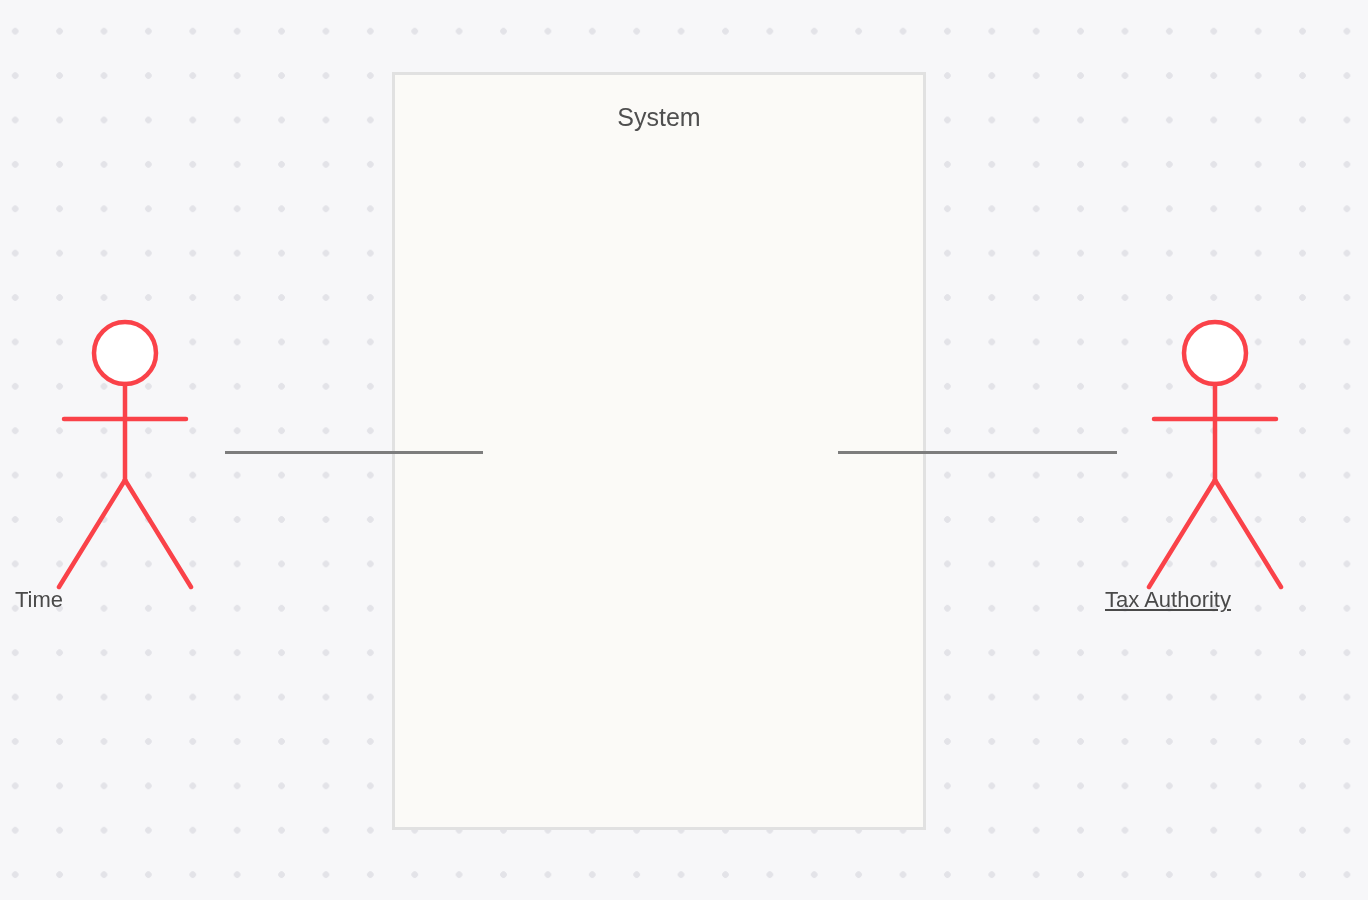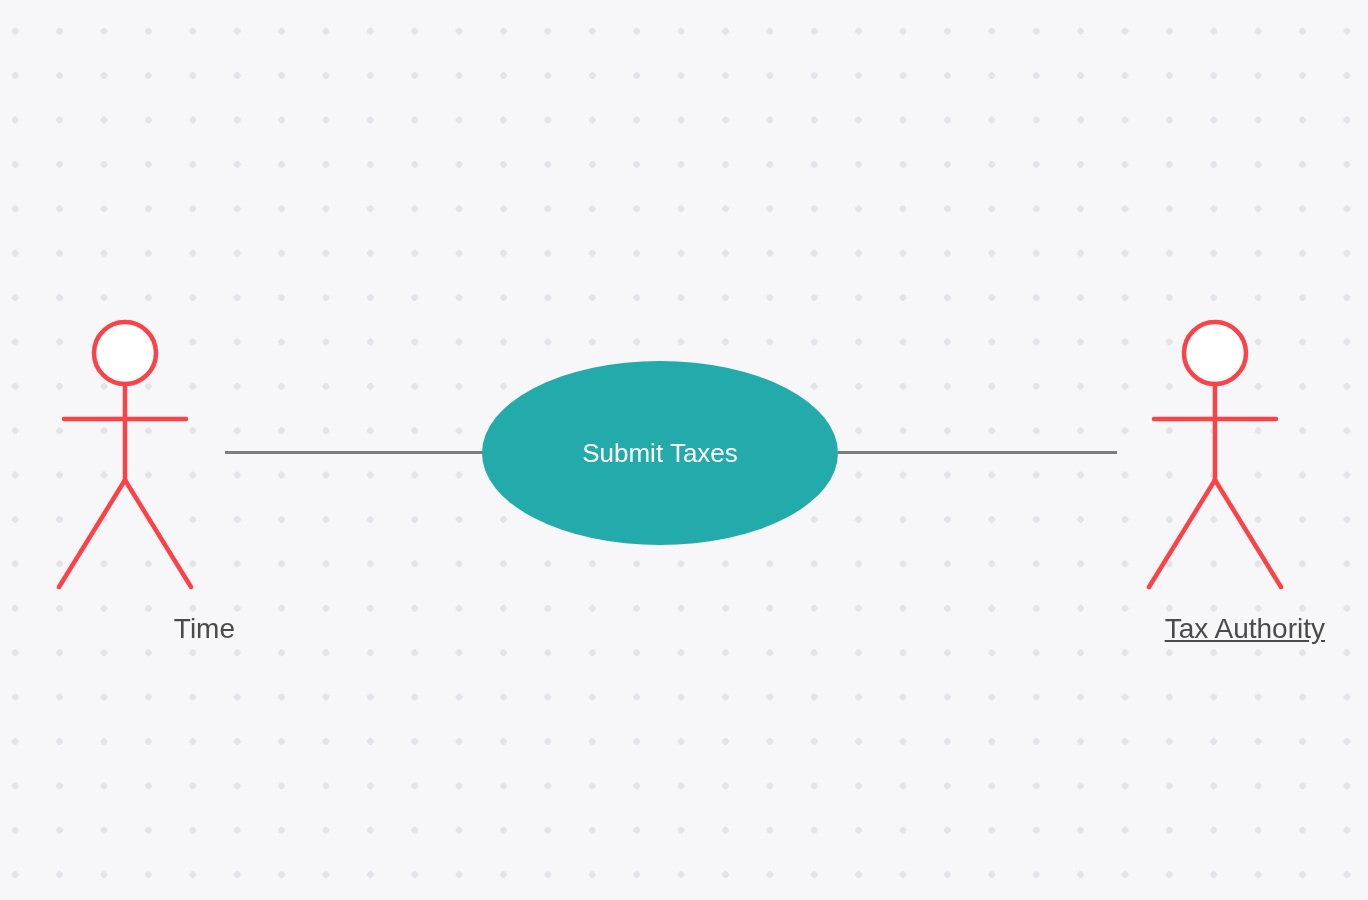--- a/index.html
+++ b/index.html
@@ -62,40 +62,40 @@
     position: absolute;
     width: 150px;
     height: 280px;
   }
   .actor.left  { left: 50px;   top: 315px; }
   .actor.right { left: 1140px; top: 315px; }
   .actor svg { display: block; width: 100%; height: 100%; overflow: visible; }
   .actor-label {
     position: absolute;
     width: 220px;
-    top: 613px;
-    text-align: right;
-    font-size: 28px;
+    top: 587px;
+    text-align: left;
+    font-size: 22px;
     color: #4a4a4a;
   }
   .actor-label.left  { left: 15px; }
   .actor-label.right { left: 1105px; text-decoration: underline; }
 </style>
 </head>
 <body>
 
 <div class="canvas">
 
+  <div class="system-boundary">
+    <div class="system-boundary-label">System</div>
+  </div>
 
   <div class="assoc-line left"></div>
   <div class="assoc-line right"></div>
 
-  <div class="use-case">
-    <div class="use-case-label">Submit Taxes</div>
-  </div>
 
   <div class="actor left">
     <svg viewBox="0 0 150 280">
       <g stroke="#fa4249" stroke-width="4.5" fill="none" stroke-linecap="round">
         <circle cx="75" cy="38" r="31" fill="#ffffff"></circle>
         <line x1="75" y1="69" x2="75" y2="165"></line>
         <line x1="14" y1="104" x2="136" y2="104"></line>
         <line x1="75" y1="165" x2="9" y2="272"></line>
         <line x1="75" y1="165" x2="141" y2="272"></line>
       </g>

